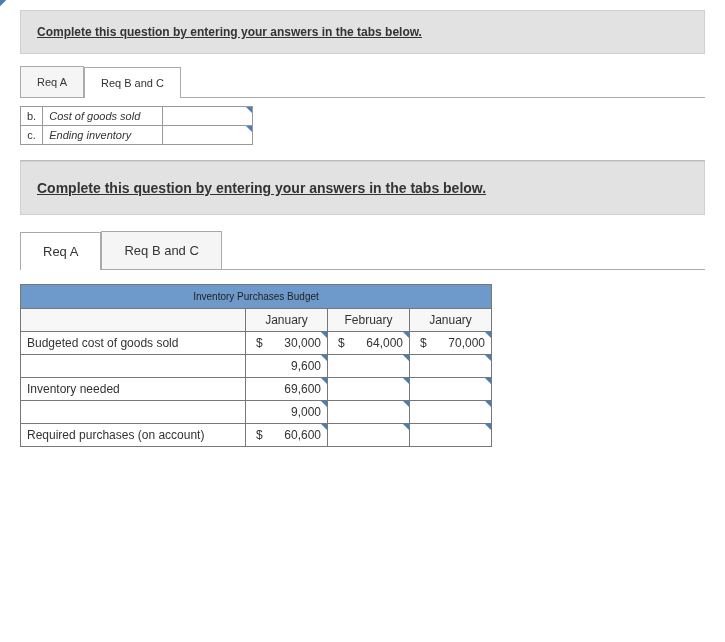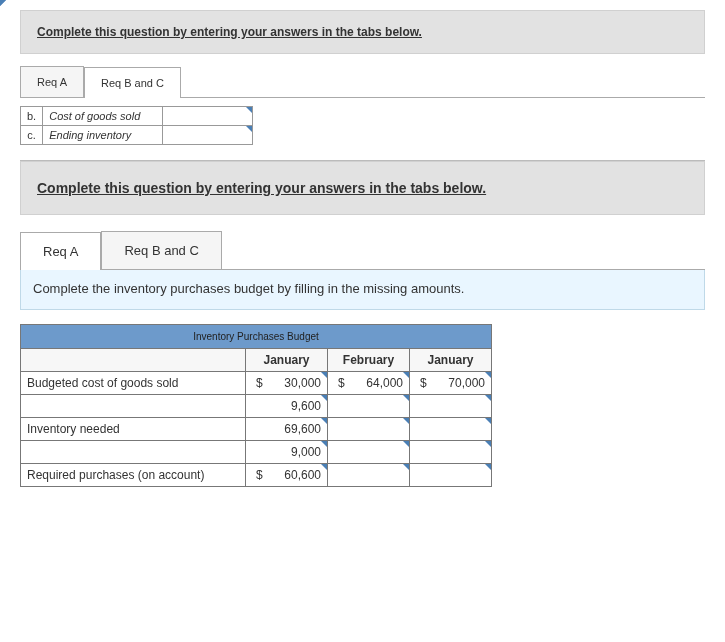--- a/index.html
+++ b/index.html
@@ -88,21 +88,21 @@
     .budget-title-row th {
       background: #6d9acb;
       color: #222;
       font-weight: normal;
       text-align: center;
       padding: 6px;
       font-size: 10px;
     }
     .budget-head-row th {
       background: #f7f7f7;
-      font-weight: bold;
+      font-weight: normal;
       text-align: center;
       width: 82px;
     }
     .budget-head-row th.rowhead-blank {
       background: #f7f7f7;
       width: 225px;
     }
     .budget-table td.rowhead {
       text-align: left;
       width: 225px;
@@ -146,21 +146,20 @@
   </tbody>
     </table>
 </div>
 
 <div class="section-bottom">
   <div class="instruction-bar">Complete this question by entering your answers in the tabs below.</div>
   <div class="tabs-row">
     <div class="tab active">Req A</div>
     <div class="tab inactive">Req B and C</div>
   </div>
-  <div class="prompt-box">Complete the inventory purchases budget by filling in the missing amounts.</div>
 
   <table class="budget-table">
     <tbody>
         <tr class="budget-title-row">
       <th colspan="4">Inventory Purchases Budget</th>
     </tr>
     <tr class="budget-head-row">
       <th class="rowhead-blank"></th>
       <th>January</th>
       <th>February</th>

